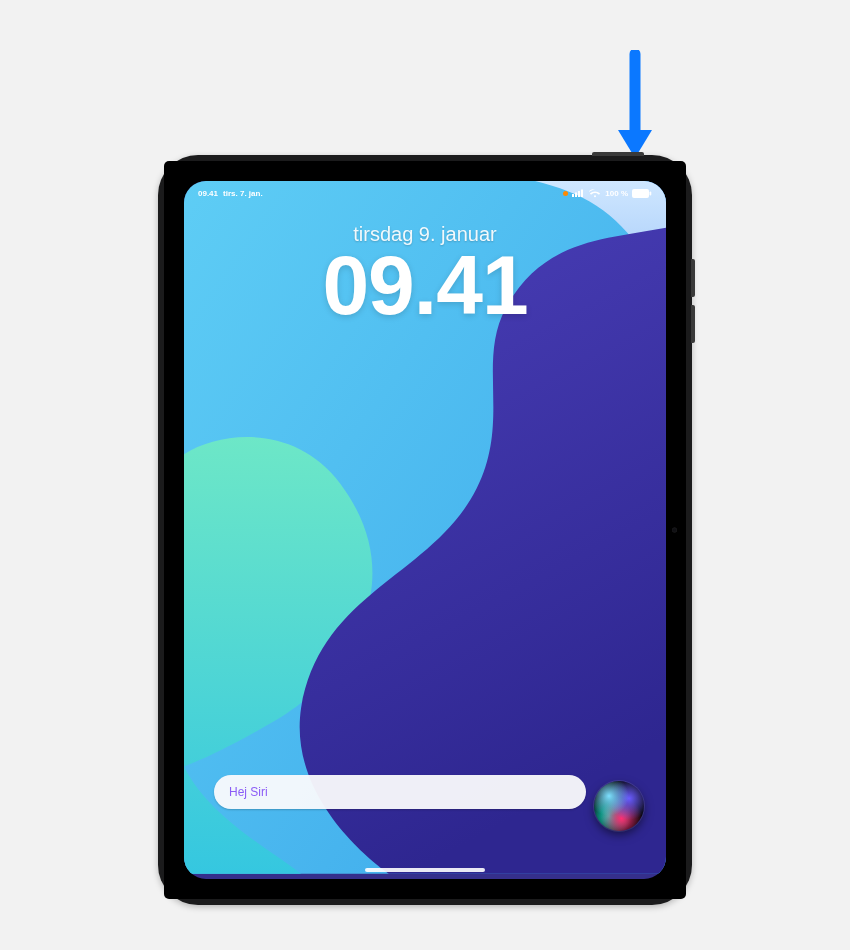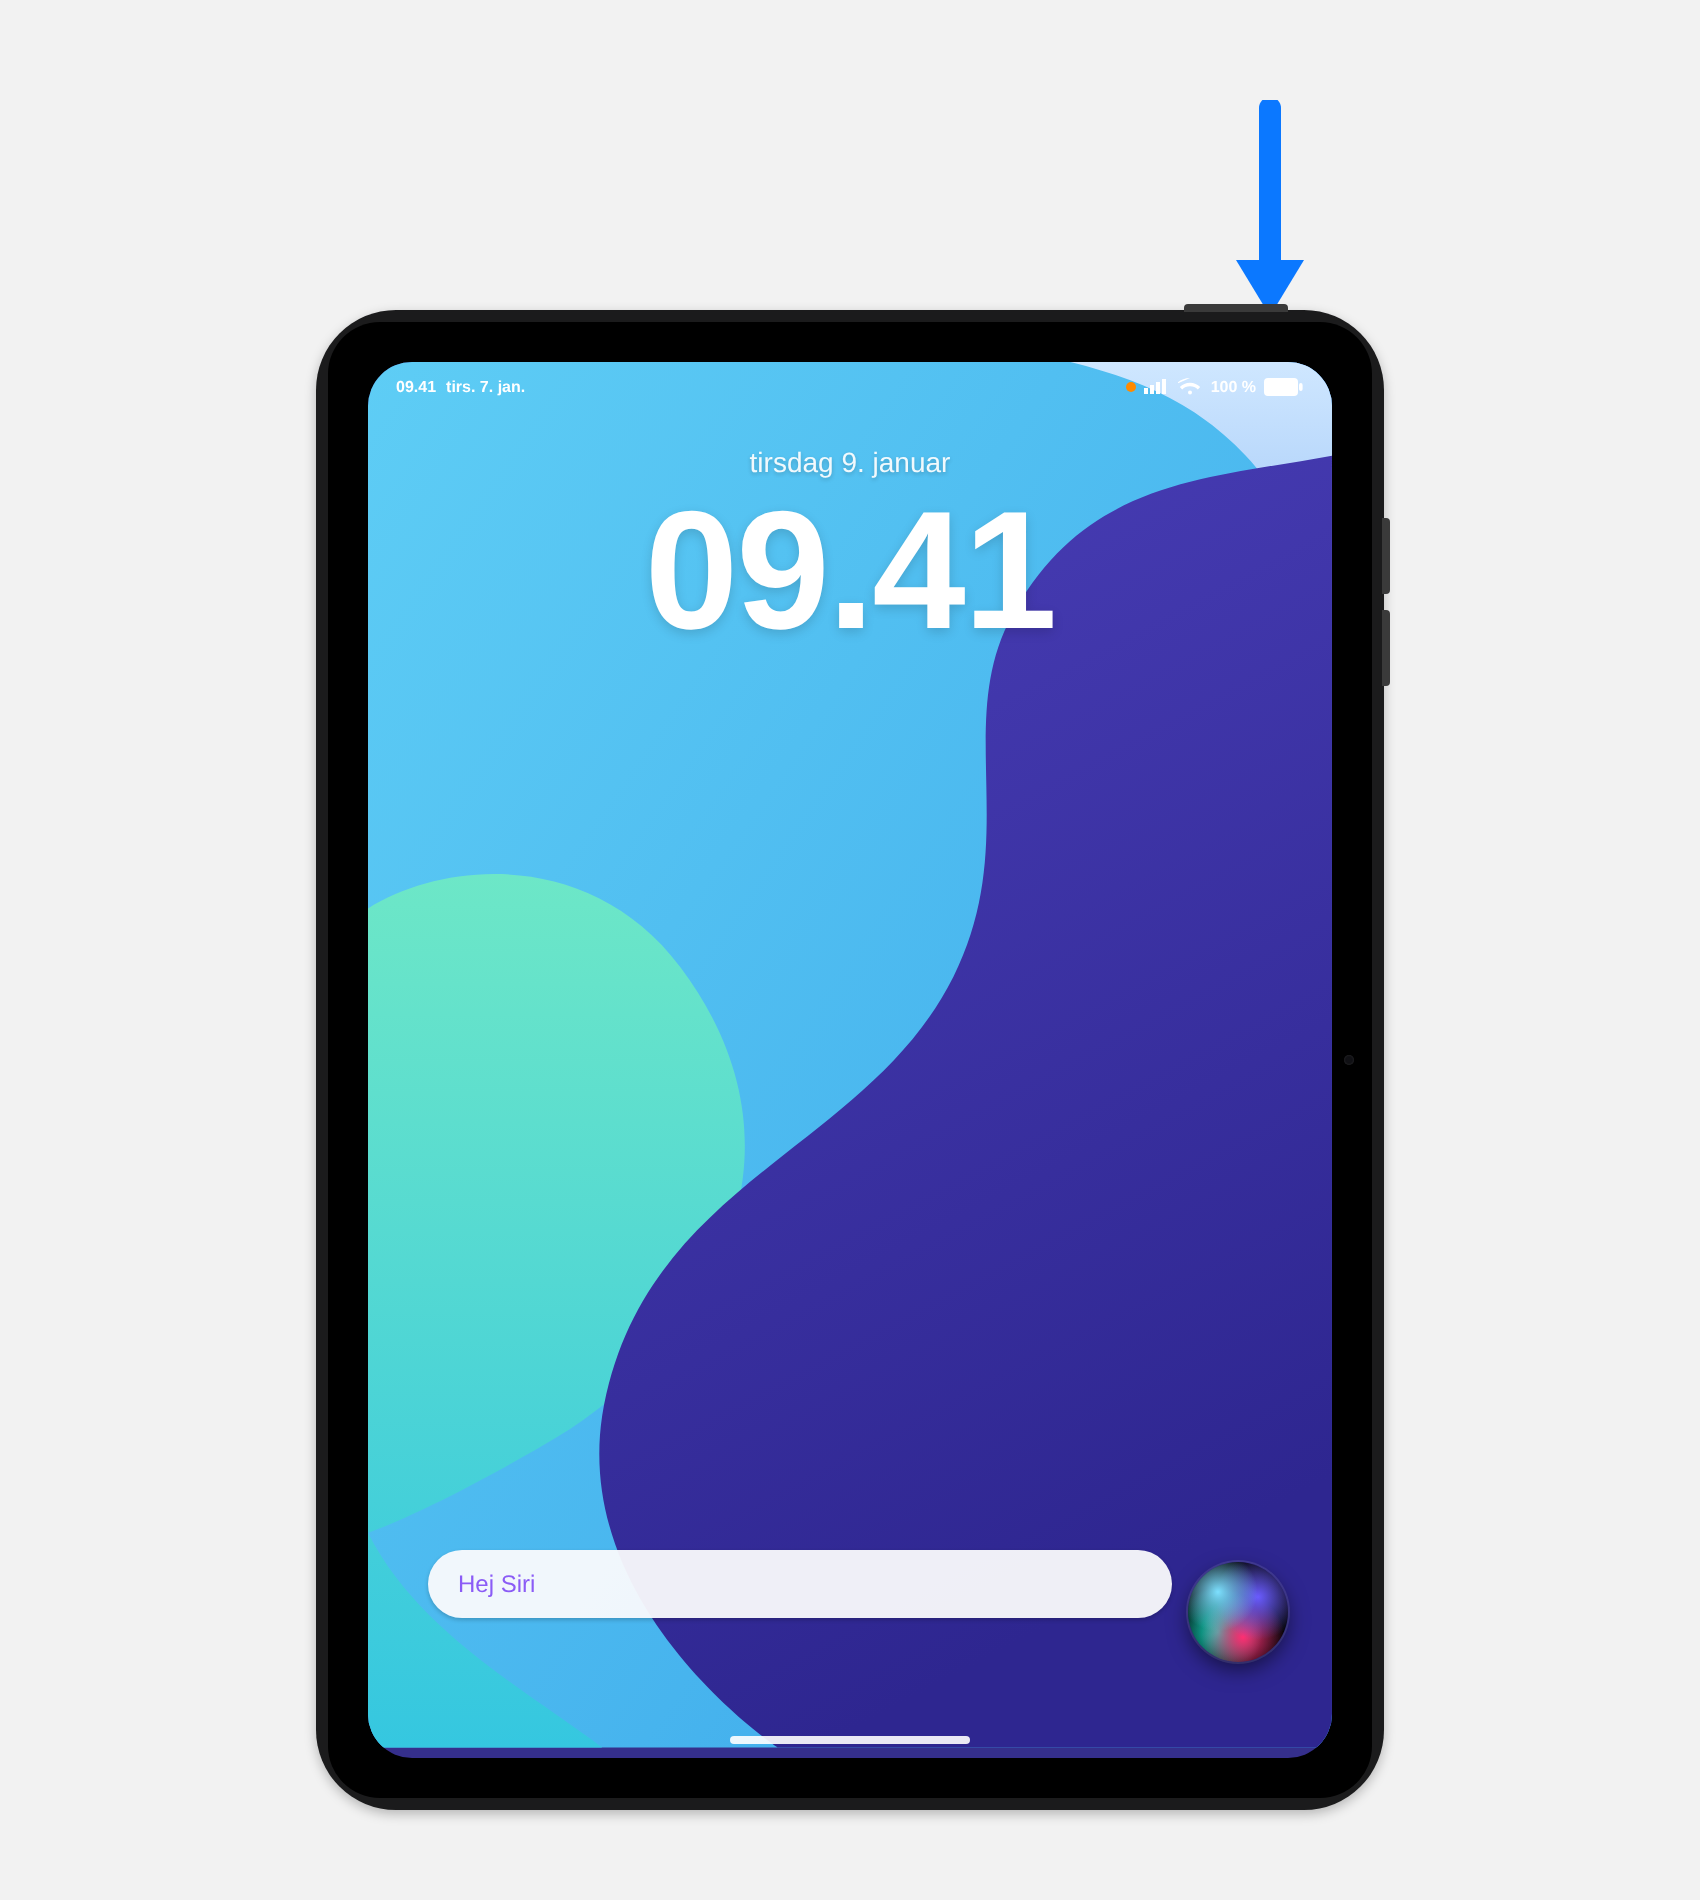--- a/index.html
+++ b/index.html
@@ -9,21 +9,21 @@
   .arrow {
     position:absolute; left:615px; top:50px; width:40px; height:110px;
   }
 
   
   .ipad {
     position:absolute; left:158px; top:155px; width:534px; height:750px;
     background:#1b1b1c; border-radius:40px; box-shadow:0 2px 6px rgba(0,0,0,.25);
   }
   .bezel-inner {
-    position:absolute; inset:6px; border-radius:26px; background:#000;
+    position:absolute; inset:6px; border-radius:5px; background:#000;
   }
   .top-button {
     position:absolute; top:-3px; right:48px; width:52px; height:4px;
     background:#3a3a3a; border-radius:2px 2px 0 0;
   }
   .vol-up, .vol-down {
     position:absolute; right:-3px; width:4px; height:38px; background:#3a3a3a; border-radius:0 2px 2px 0;
   }
   .vol-up  { top:104px; }
   .vol-down{ top:150px; }
@@ -44,21 +44,21 @@
     display:flex; justify-content:space-between; align-items:center;
     padding:4px 14px 0; color:#fff; font-size:8px; font-weight:600;
   }
   .status-left { display:flex; gap:5px; align-items:baseline; }
   .status-right{ display:flex; gap:4px; align-items:center; }
   .orange-dot { width:5px;height:5px;border-radius:50%;background:#ff8a00; }
   .bars svg, .wifi svg, .batt svg { display:block; }
 
   .date-line {
     position:absolute; top:42px; left:0; right:0; text-align:center;
-    color:rgba(255,255,255,.92); font-size:14px; font-weight:500;
+    color:rgba(255,255,255,.92); font-size:20px; font-weight:500;
     text-shadow:0 1px 2px rgba(0,0,0,.2);
   }
   .clock {
     position:absolute; top:56px; left:0; right:0; text-align:center;
     color:#fff; font-size:84px; font-weight:800; letter-spacing:-1px;
     text-shadow:0 2px 6px rgba(0,0,0,.15);
   }
 
   .siri-input {
     position:absolute; left:30px; right:80px; bottom:70px;

